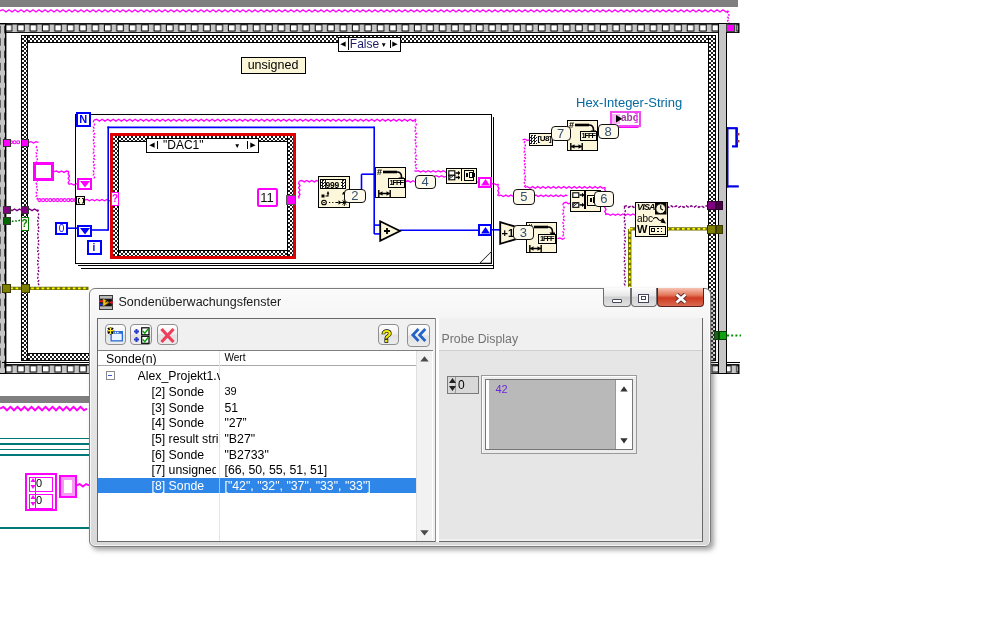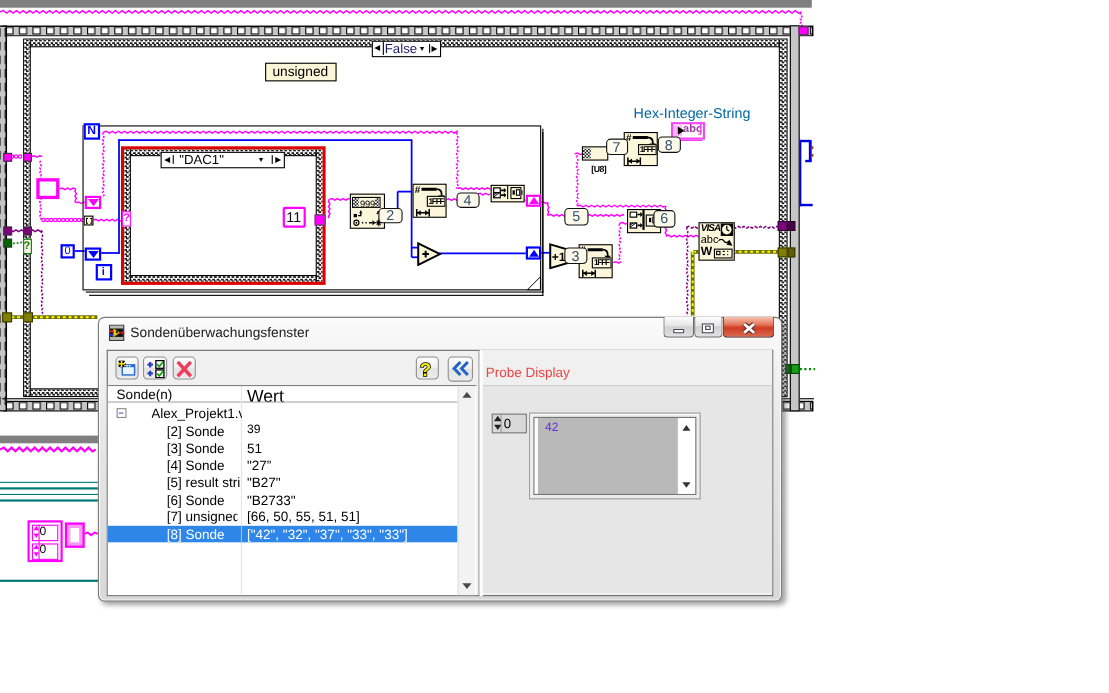--- a/index.html
+++ b/index.html
@@ -227,21 +227,21 @@
 <svg style="position:absolute;left:2px;top:22px" width="13" height="7">
 <path d="M0.8 0 V7 M12.2 0 V7 M1 3.5 H12" stroke="#000" stroke-width="1.4" fill="none"></path>
 <polygon points="1,3.5 4.5,1.2 4.5,5.8" fill="#000"></polygon>
       <polygon points="12,3.5 8.5,1.2 8.5,5.8" fill="#000"></polygon>
     </svg>
 </div>
 <div class="fn" style="left:317.5px;top:176px;width:32px;height:31.5px;">
 <div style="position:absolute;left:1.5px;top:1.5px;width:26px;height:10.5px;border:1.1px solid #000;background:#fcf6da;overflow:hidden;">
 <div class="checker2" style="position:absolute;left:0;top:0;width:4.5px;height:10.5px;"></div>
 <div class="checker2" style="position:absolute;right:0;top:0;width:4.5px;height:10.5px;"></div>
-<div style="position:absolute;left:4.5px;top:0.2px;width:17px;text-align:center;font-size:8.5px;font-weight:normal;letter-spacing:-0.2px;">999</div>
+<div style="position:absolute;left:4.5px;top:0.2px;width:17px;text-align:left;font-size:8.5px;font-weight:bold;letter-spacing:-0.2px;">999</div>
     </div>
 <svg style="position:absolute;left:2px;top:13.5px" width="26" height="15">
 <rect x="0.5" y="3.5" width="3" height="3" fill="#000"></rect>
 <path d="M4.5 5 H7 V2" stroke="#000" stroke-width="1.2" fill="none"></path>
       <polygon points="7,0 5.6,2.8 8.4,2.8" fill="#000"></polygon>
 <path d="M23.5 1.5 L21.5 3.5" stroke="#000" stroke-width="1.1"></path>
       <polygon points="24.3,0.6 21.6,1.2 23.7,3.4" fill="#000"></polygon>
 <rect x="24.5" y="4.5" width="1.6" height="1.6" fill="#000"></rect>
 <circle cx="3" cy="11.5" r="2.3" stroke="#000" stroke-width="1.1" fill="none"></circle>
       <circle cx="3" cy="11.5" r="0.8" fill="#000"></circle>
@@ -279,21 +279,21 @@
       <polygon points="10,10.7 10,15.1 12.6,12.9" fill="#000"></polygon>
 </svg>
 <div style="position:absolute;left:16.9px;top:4.25px;width:10.1px;height:10.5px;border:1.3px solid #000;background:#fcf6da;">
 <div style="position:absolute;left:1.2px;top:2.2px;width:2.4px;height:3.6px;background:#000;"></div>
 <div style="position:absolute;left:4.6px;top:1px;width:3.4px;height:6px;border:1px solid #000;background:#fff;"></div>
 <div style="position:absolute;left:9px;top:2.2px;width:1.4px;height:3.6px;background:#000;"></div>
 </div>
   </div>
 <div class="fn" style="left:528.5px;top:133px;width:24px;height:12.5px;">
 <div class="checker2" style="position:absolute;left:0.5px;top:0.5px;width:7px;height:9px;"></div>
-<div style="position:absolute;left:8px;top:0px;font-size:8px;font-weight:bold;letter-spacing:-0.5px;margin-top:15px;">[U8]</div>
+<div style="position:absolute;left:8px;top:0px;font-size:8px;font-weight:bold;letter-spacing:-0.5px;">[U8]</div>
   </div>
 <div class="fn" style="left:635px;top:201.5px;width:33px;height:35.5px;">
 <div style="position:absolute;left:1px;top:-1px;font-size:9px;font-weight:bold;font-style:italic;letter-spacing:-0.8px;">VISA</div>
 <svg style="position:absolute;left:18.5px;top:0.5px" width="12" height="12">
 <rect x="0" y="0" width="11.5" height="11.5" fill="#000"></rect>
 <circle cx="5.7" cy="5.7" r="4.9" fill="#fcf6da" stroke="#000" stroke-width="1"></circle>
 <path d="M5.7 5.7 V2.3 M5.7 5.7 L8 7" stroke="#000" stroke-width="1.2"></path>
     </svg>
 <div style="position:absolute;left:1px;top:10px;font-size:10px;">abc</div>
 <svg style="position:absolute;left:17px;top:14px" width="14" height="9">
@@ -416,21 +416,21 @@
 <svg class="a" style="left:381px;top:326px" width="15" height="18">
 <text x="0.5" y="15.5" font-size="17" font-weight="bold" font-family="Liberation Sans" fill="#f6ee00" stroke="#000" stroke-width="1.4" paint-order="stroke">?</text>
   </svg>
 <svg class="a" style="left:409.5px;top:327px" width="18" height="16">
 <path d="M8.5 2 L2.8 8 L8.5 14 M15.3 2 L9.6 8 L15.3 14" stroke="#2263c8" stroke-width="2.7" fill="none"></path>
   </svg>
 <div class="a" style="left:435.2px;top:318px;width:1.2px;height:223.5px;background:#8e8e8e;"></div>
 <div class="a" style="left:436.4px;top:318px;width:2.6px;height:223.5px;background:#fdfdfd;"></div>
 <div class="a" style="left:97.5px;top:350.2px;width:335.5px;height:191.3px;background:#fff;border-top:1px solid #808080;"></div>
 <div class="a" style="left:106px;top:352.4px;font-size:12.3px;color:#000;text-align:center;">Sonde(n)</div>
-<div class="a" style="left:224.5px;top:352.4px;font-size:16px;color:#000;">Wert</div>
+<div class="a" style="left:224.5px;top:352.4px;font-size:10px;color:#000;">Wert</div>
 <div class="a" style="left:97.5px;top:364.8px;width:318px;height:1px;background:#a8a8a8;"></div>
 <div class="a" style="left:218.5px;top:351.2px;width:1px;height:190px;background:#e4e4e4;"></div>
 <div class="a" style="left:137.5px;top:369.3px;width:82.5px;height:15px;font-size:12.3px;color:#000;white-space:nowrap;overflow:hidden;">Alex_Projekt1.vi</div>
 <div class="a" style="left:151.5px;top:384.9px;width:68.5px;height:15px;font-size:12.3px;color:#000;white-space:nowrap;overflow:hidden;">[2] Sonde</div>
 <div class="a" style="left:224.5px;top:384.9px;font-size:11px;color:#000;white-space:nowrap;">39</div>
 <div class="a" style="left:151.5px;top:400.6px;width:68.5px;height:15px;font-size:12.3px;color:#000;white-space:nowrap;overflow:hidden;">[3] Sonde</div>
 <div class="a" style="left:224.5px;top:400.6px;font-size:12.3px;color:#000;white-space:nowrap;">51</div>
 <div class="a" style="left:151.5px;top:416.2px;width:68.5px;height:15px;font-size:12.3px;color:#000;white-space:nowrap;overflow:hidden;">[4] Sonde</div>
 <div class="a" style="left:224.5px;top:416.2px;font-size:12.3px;color:#000;white-space:nowrap;">"27”</div>
 <div class="a" style="left:151.5px;top:431.9px;width:68.5px;height:15px;font-size:12.3px;color:#000;white-space:nowrap;overflow:hidden;">[5] result stri</div>
@@ -447,21 +447,21 @@
 <div style="position:absolute;left:1.5px;top:3px;width:4px;height:1.2px;background:#3c5ad2;"></div>
   </div>
 <div class="a" style="left:415.5px;top:351.2px;width:16.5px;height:189.8px;background:#f2f2f2;border-left:1px solid #e0e0e0;"></div>
 <svg class="a" style="left:419.5px;top:355.5px" width="9" height="6">
     <polygon points="4.5,0.3 0.3,5.5 8.7,5.5" fill="#4a4a4a"></polygon>
   </svg>
 <svg class="a" style="left:419.5px;top:529.5px" width="9" height="6">
     <polygon points="0.3,0.3 8.7,0.3 4.5,5.5" fill="#4a4a4a"></polygon>
   </svg>
 <div class="a" style="left:439px;top:318.2px;width:263px;height:31.5px;background:#f0f0f0;"></div>
-<div class="a" style="left:441.5px;top:332px;font-size:12.3px;color:#ef4444;">Probe Display</div>
+<div class="a" style="left:441.5px;top:332px;font-size:12.3px;color:#737373;">Probe Display</div>
 <div class="a" style="left:439px;top:349.7px;width:263px;height:189px;background:#e6e6e6;border-top:1px solid #cfcfcf;"></div>
 <div class="a" style="left:447px;top:376px;width:31.5px;height:18px;background:#d8d8d8;border:1px solid #7a7a7a;">
 <div style="position:absolute;left:0;top:0;width:8px;height:16px;border-right:1px solid #9a9a9a;">
 <svg style="position:absolute;left:0.5px;top:1px" width="7" height="6">
         <polygon points="3.5,0 0,5 7,5" fill="#222"></polygon>
       </svg>
 <svg style="position:absolute;left:0.5px;top:8.5px" width="7" height="6">
         <polygon points="0,0 7,0 3.5,5" fill="#222"></polygon>
       </svg>
     </div>

